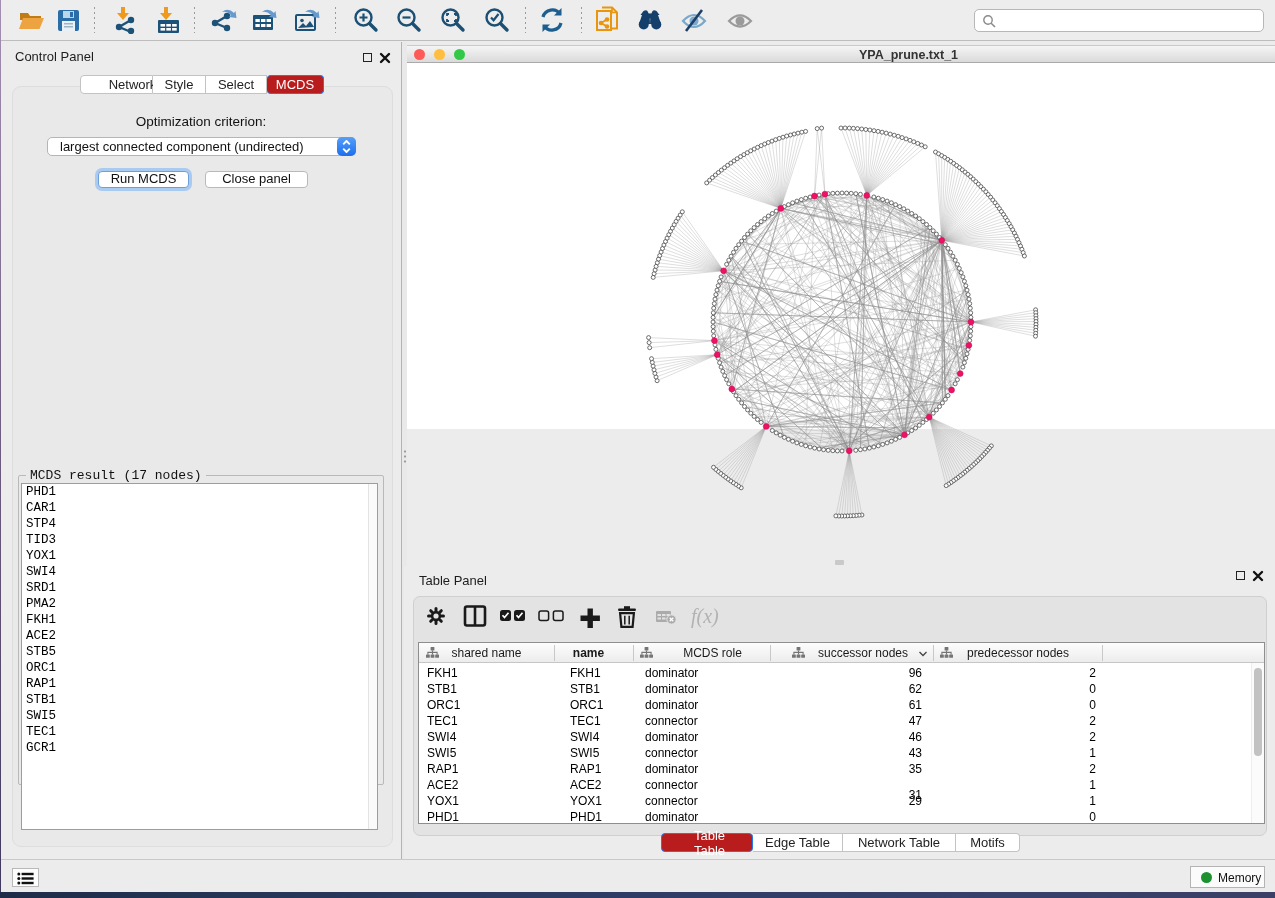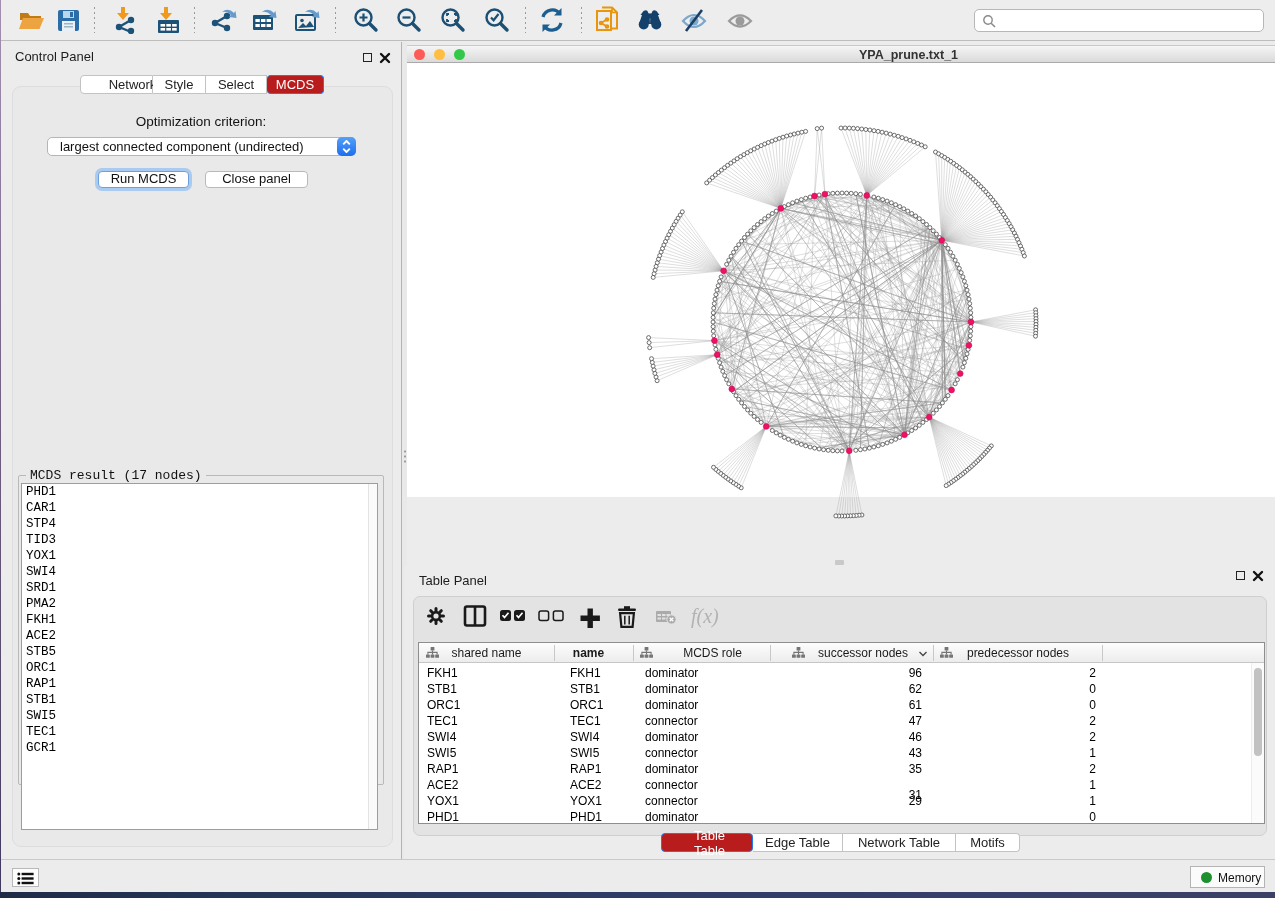--- a/index.html
+++ b/index.html
@@ -34,21 +34,21 @@
          font-size:13px; color:#111; text-align:center; line-height:14px; }
   #runbtn { left:97px; top:129px; width:91px; box-shadow:0 0 0 3px #a9cbf1; border-color:#6f9fd8; }
   #closebtn { left:204px; top:129px; width:103px; }
   #fieldset { left:17px; top:433px; width:366px; height:310px; border:1px solid #b9b9b9; border-radius:2px;font-family:Liberation Mono, monospace; }
   #fslegend { position:absolute; left:7px; top:-8px; background:#e9e9e9; padding:0 4px; font-size:13px; color:#111; }
   #mlist { position:absolute; left:2px; top:7px; width:357px; height:347px; background:#fff;
            border:1px solid #9d9d9d; font-size:12.5px; color:#000; }
   #mlist .sb { position:absolute; right:0; top:0; width:9px; height:345px; background:#fafafa; border-left:1px solid #e3e3e3; }
   #mlist div.it { padding-left:4px; height:16px; line-height:16px; }
   #vsplit { position:absolute; left:401px; top:42px; width:6px; height:817px; background:#e9e9e9; border-left:1px solid #b3b3b3; }
-  #netwin { position:absolute; left:407px; top:45px; width:868px; height:452px; background:#fff; }
+  #netwin { position:absolute; left:407px; top:45px; width:868px; height:384px; background:#fff; }
   #nettitle { position:absolute; left:0; top:0; width:868px; height:18px;
               background:linear-gradient(#f5f5f5,#dadada); border-bottom:1px solid #aaaaaa; border-top:1px solid #c9c9c9; }
   #nettitle .t { position:absolute; width:100%; text-align:center; top:2px; padding-left:135px; font-size:12.5px; font-weight:700; color:#333; }
   .tl { position:absolute; top:3px; width:11px; height:11px; border-radius:50%; }
   #hsplit { position:absolute; left:407px; top:559px; width:868px; height:7px; background:#ececec; }
   #tpanel { position:absolute; left:404px; top:566px; width:871px; height:293px; background:#ececec; }
   #tpanel .title { position:absolute; left:15px; top:7px; font-size:13px; color:#1d1d1d; }
   #tbox { left:9px; top:30px; width:854px; height:240px; background:#e3e3e3;
           border:1px solid #cfcfcf; border-radius:7px; }
   #ttable { left:4px; top:45px; width:847px; height:182px; background:#fff;

